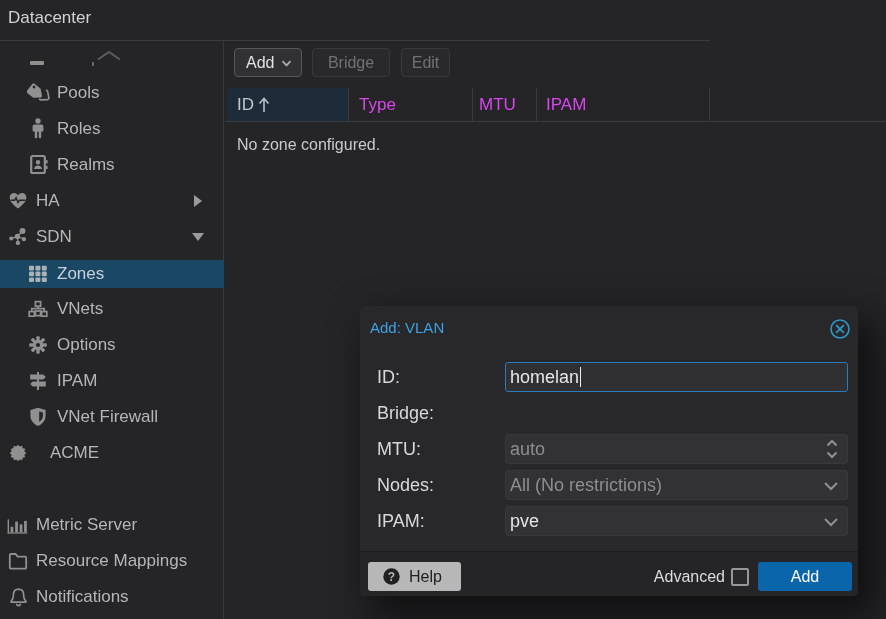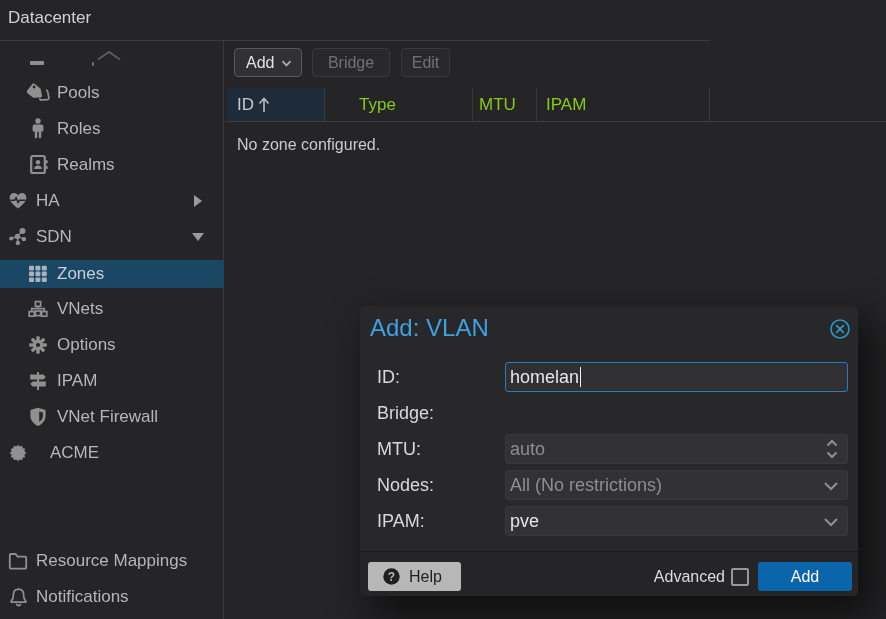--- a/index.html
+++ b/index.html
@@ -23,28 +23,28 @@
     border-left:6px solid transparent; border-right:6px solid transparent; }
   
   #toolbar { left:225px; top:41px; width:661px; height:47px; background:#252527; }
   .btn { position:absolute; top:7px; height:29px; border-radius:4px; font-size:16px;
     text-align:center; line-height:28px; }
   .btn.en { background:#313134; border:1px solid #58585a; color:#e2e2e2; }
   .btn.dis { background:#29292b; border:1px solid #39393b; color:#717174; }
   #ghdr { left:225px; top:88px; width:661px; height:34px; background:#252527;
     border-bottom:1px solid #3c3c3c; }
   .gcell { position:absolute; top:0; height:33px; line-height:33px; font-size:17px;
-    color:#84cc16; border-right:1px solid #3a3a3c; padding-left:10px; }
+    color:#d946ef; border-right:1px solid #3a3a3c; padding-left:10px; }
   #gbody { left:225px; top:122px; width:661px; height:497px; background:#252527; }
   #gbody .msg { position:absolute; left:12px; top:14px; font-size:16px; color:#cbcbcb; }
   
   #modal { left:360px; top:306px; width:498px; height:290px; background:#28282a;
     border-radius:5px; box-shadow: 14px 18px 38px 6px rgba(0,0,0,0.55); }
   #modal .title { position:absolute; left:10px; top:0; height:44px; line-height:44px;
-    font-size:24px; color:#3da1e4; }
+    font-size:15px; color:#3da1e4; }
   .frow { position:absolute; left:0; width:498px; height:30px; }
   .frow .flbl { position:absolute; left:17px; top:0; line-height:30px; font-size:18px; color:#d8d8da; }
   .field { position:absolute; left:145px; top:0; width:343px; height:30px; background:#323234;
     border:1px solid #39393b; border-radius:3px; line-height:28px; font-size:18px;
     color:#e6e6e6; padding-left:4px; }
   .field.dis { color:#8e8e90; }
   #mfooter { position:absolute; left:0; top:245px; width:498px; height:45px;
     border-top:1px solid #1b1b1c; background:#252527; border-radius:0 0 5px 5px; }
   #helpbtn { position:absolute; left:8px; top:10px; width:93px; height:29px; background:#b7b7b7;
     border-radius:3px; color:#202020; font-size:16px; line-height:29px; }
@@ -198,20 +198,33 @@
     </div>
 
   <div class="trow" style="top:394px;">
     <svg class="ic" style="left:9px;top:9px" width="18" height="18" viewBox="0 0 18 18">
       <path fill="#909090" d="M9.00 0.70 L10.71 2.62 L13.15 1.81 L13.67 4.33 L16.19 4.85 L15.38 7.29 L17.30 9.00 L15.38 10.71 L16.19 13.15 L13.67 13.67 L13.15 16.19 L10.71 15.38 L9.00 17.30 L7.29 15.38 L4.85 16.19 L4.33 13.67 L1.81 13.15 L2.62 10.71 L0.70 9.00 L2.62 7.29 L1.81 4.85 L4.33 4.33 L4.85 1.81 L7.29 2.62 Z"></path>
     </svg>
     <div class="lbl" style="left:50px;">ACME</div>
     </div>
 
 
+  <div class="trow" style="top:466px;">
+    <svg class="ic" style="left:7px;top:8px" width="21" height="20" viewBox="0 0 21 20">
+      <g fill="#909090">
+        <rect x="0.6" y="4.4" width="1.4" height="14"></rect>
+        <rect x="0.6" y="17.4" width="19.8" height="1.2"></rect>
+        <rect x="3.6" y="11.8" width="2.7" height="5.6"></rect>
+        <rect x="8.2" y="6.6" width="2.7" height="10.8"></rect>
+        <rect x="12.7" y="9.4" width="2.7" height="8"></rect>
+        <rect x="17.1" y="5.9" width="2.7" height="11.5"></rect>
+      </g>
+    </svg>
+    <div class="lbl" style="left:36px;">Metric Server</div>
+    </div>
 
   <div class="trow" style="top:502px;">
     <svg class="ic" style="left:8px;top:9px" width="20" height="18" viewBox="0 0 20 18">
       <path d="M1.8 15.4 V3.2 a1.2 1.2 0 0 1 1.2-1.2 h4.6 l2 2.6 h7.4 a1.2 1.2 0 0 1 1.2 1.2 v9.6 a1.2 1.2 0 0 1 -1.2 1.2 H3 a1.2 1.2 0 0 1 -1.2-1.2 z" fill="none" stroke="#909090" stroke-width="1.8"></path>
     </svg>
     <div class="lbl" style="left:36px;">Resource Mappings</div>
     </div>
 
   <div class="trow" style="top:538px;">
     <svg class="ic" style="left:9px;top:8px" width="19" height="20" viewBox="0 0 19 20">
@@ -227,21 +240,21 @@
   <div class="btn en" style="left:9px; width:68px; text-align:left; padding-left:11px;">Add
     <svg width="11" height="7" style="position:absolute;right:9px;top:11px" viewBox="0 0 11 7">
       <path d="M1.5 1.2 L5.5 5.4 L9.5 1.2" stroke="#ababab" stroke-width="1.8" fill="none"></path>
       </svg>
   </div>
   <div class="btn dis" style="left:87px; width:78px; line-height:28px;">Bridge</div>
   <div class="btn dis" style="left:176px; width:49px; line-height:28px;">Edit</div>
 </div>
 
 <div class="abs" id="ghdr">
-  <div class="gcell" style="left:2px; width:98px; background:#1e2c3a; color:#c3c9cf;">ID
+  <div class="gcell" style="left:2px; width:122px; background:#1e2c3a; color:#c3c9cf;">ID
     <svg width="12" height="17" style="position:absolute;left:31px;top:8px" viewBox="0 0 12 17">
       <path d="M6 16 L6 3 M1.5 7.5 L6 2.5 L10.5 7.5" stroke="#b8bec4" stroke-width="1.6" fill="none"></path>
       </svg>
   </div>
   <div class="gcell" style="left:124px; width:124px;">Type</div>
   <div class="gcell" style="left:248px; width:64px; padding-left:6px;">MTU</div>
   <div class="gcell" style="left:312px; width:173px; padding-left:9px;">IPAM</div>
 </div>
 
 <div class="abs" id="gbody">

